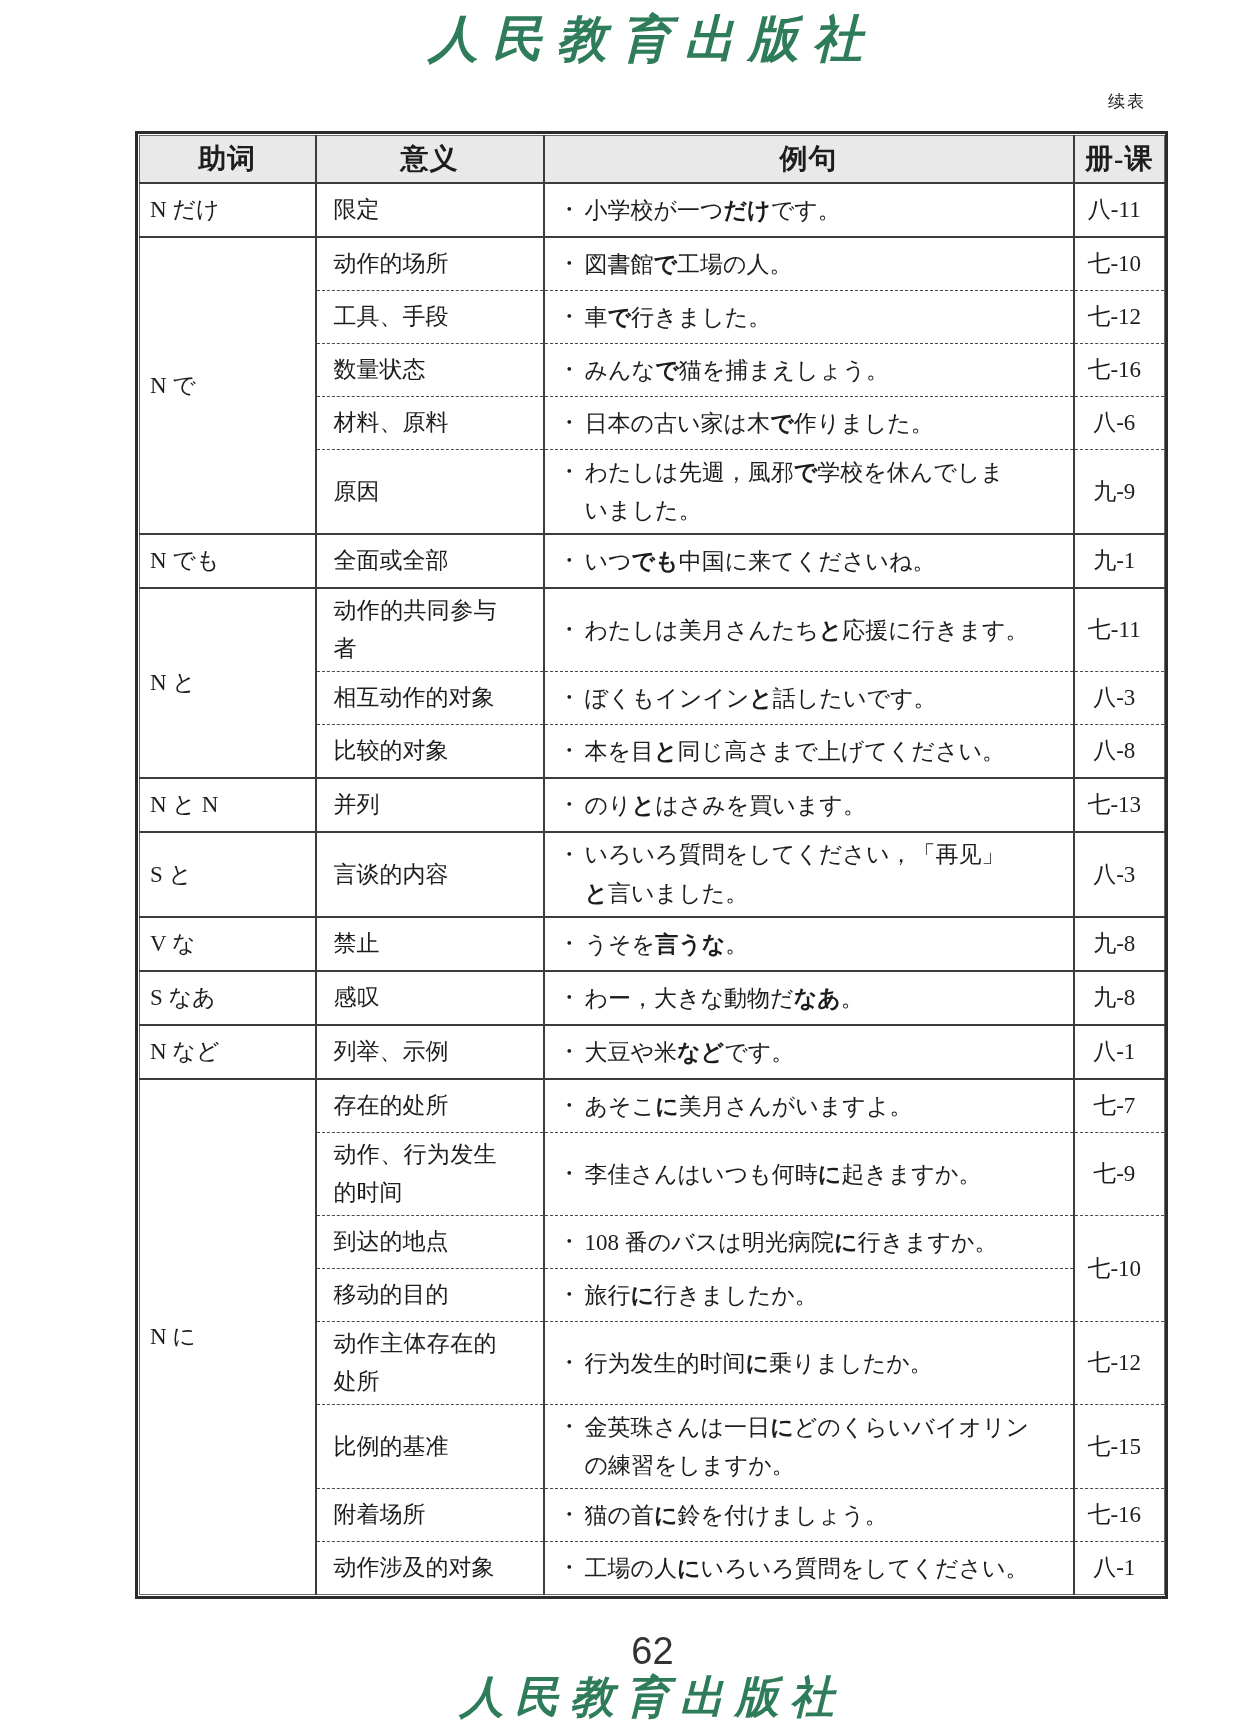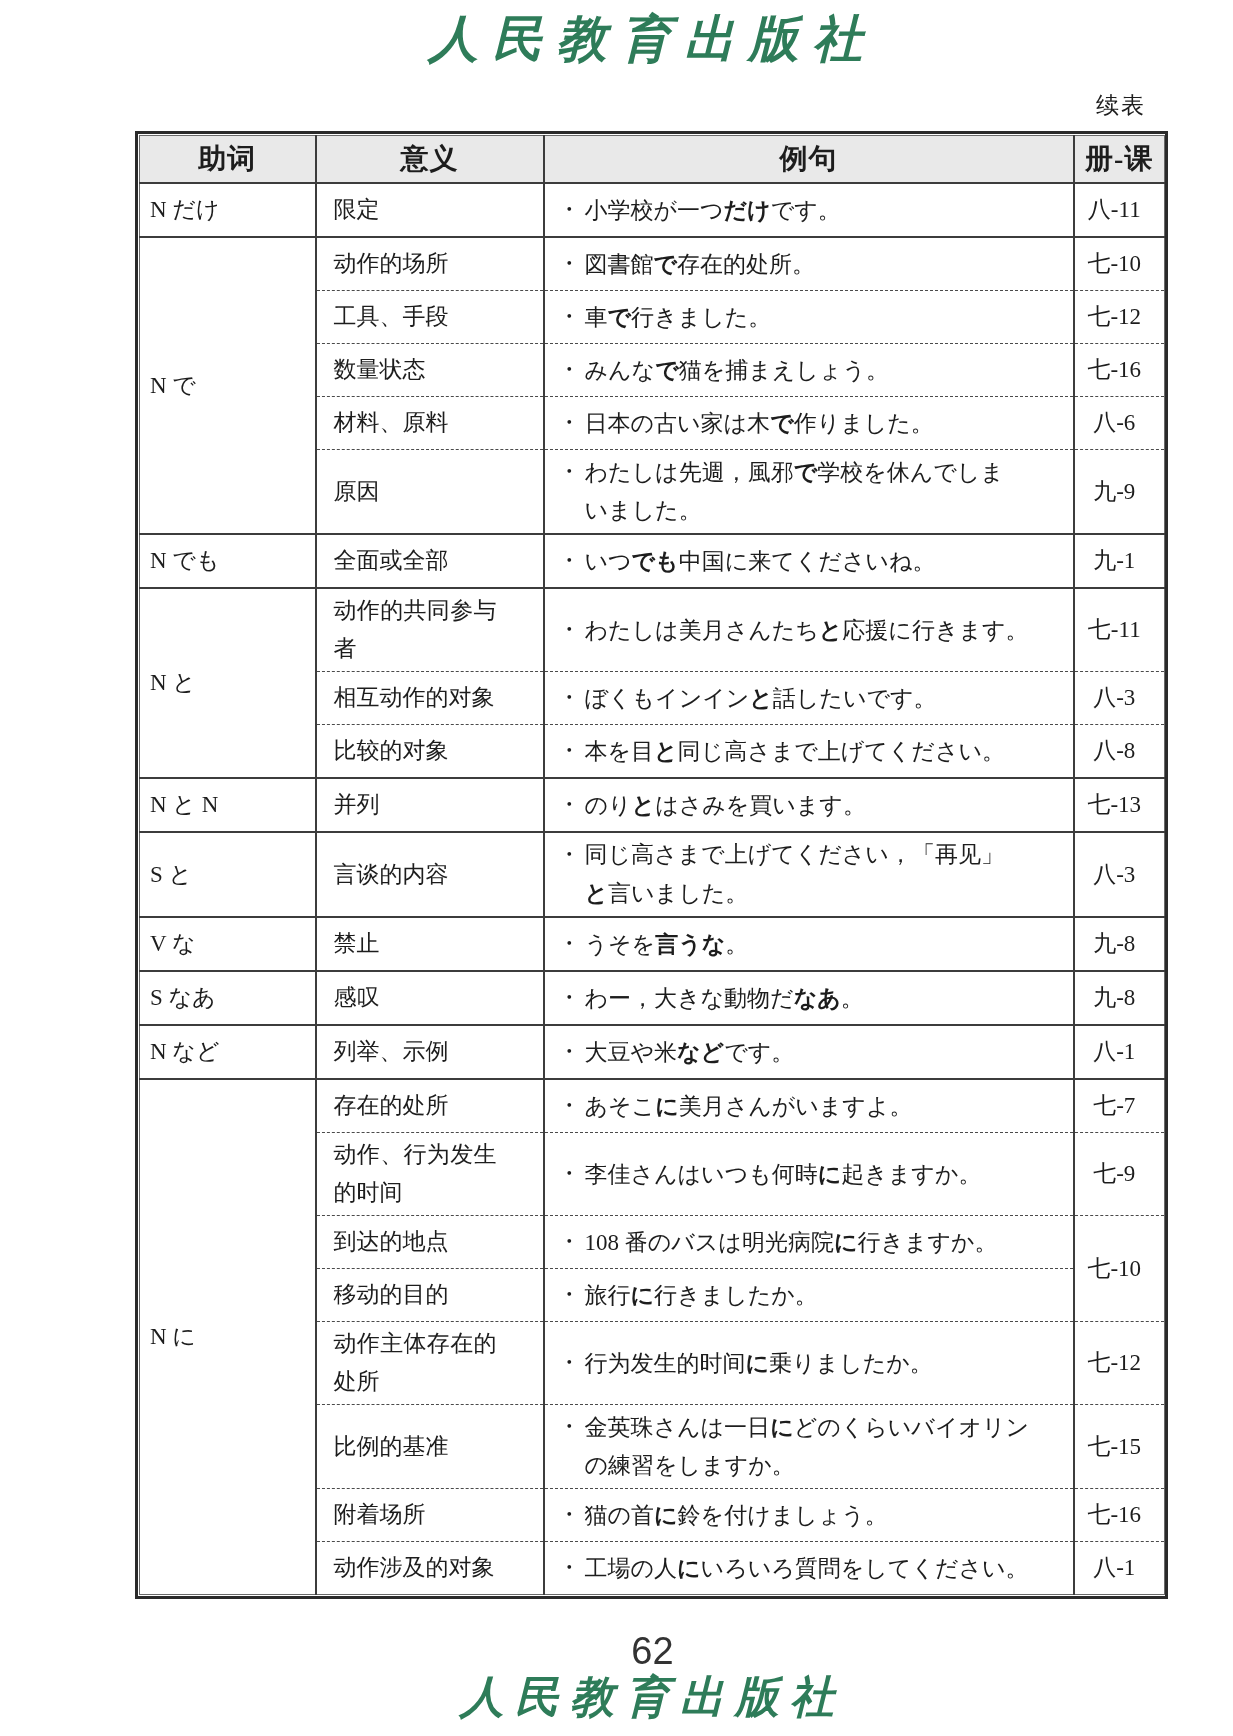--- a/index.html
+++ b/index.html
@@ -24,21 +24,21 @@
     text-align:center;
     color:var(--logo-green);
     font-style:italic;
     font-weight:700;
     white-space:nowrap;
   }
   .logo-top{top:6px;font-size:50px;letter-spacing:14px;}
   .logo-bottom{top:1668px;font-size:44px;letter-spacing:11px;}
   .continued{
     position:absolute;top:90px;right:123px;
-    font-size:23px;letter-spacing:2px;
+    font-size:17px;letter-spacing:2px;
   }
   .table-frame{
     position:absolute;top:131px;left:99px;width:1033px;
     border:3px solid var(--frame-dark);
     box-sizing:border-box;
     background:#fff;
   }
   table.grammar{
     border-collapse:collapse;
     table-layout:fixed;
@@ -124,21 +124,21 @@
           </tr>
           <tr class="grp">
             <td class="c-particle" rowspan="5">N で</td>
             <td class="c-meaning vline">
               <span class="meaning-text">动作的场所</span>
             </td>
             <td class="c-example vline">
               <div class="ex">
                 <span class="ex-bullet">・</span>
                 <div class="ex-body">
-                  <div class="ex-line"><span>図書館</span><span class="b">で</span><span>存在的处所。</span></div>
+                  <div class="ex-line"><span>図書館</span><span class="b">で</span><span>工場の人。</span></div>
                 </div>
               </div>
             </td>
             <td class="c-code vline">七-10</td>
           </tr>
           <tr class="sub">
             <td class="c-meaning vline">
               <span class="meaning-text">工具、手段</span>
             </td>
             <td class="c-example vline">
@@ -269,21 +269,21 @@
           </tr>
           <tr class="grp">
             <td class="c-particle" rowspan="1">S と</td>
             <td class="c-meaning vline">
               <span class="meaning-text">言谈的内容</span>
             </td>
             <td class="c-example vline">
               <div class="ex">
                 <span class="ex-bullet">・</span>
                 <div class="ex-body">
-                  <div class="ex-line"><span>同じ高さまで上げてください，「再见」</span></div>
+                  <div class="ex-line"><span>いろいろ質問をしてください，「再见」</span></div>
                   <div class="ex-line"><span class="b">と</span><span>言いました。</span></div>
                 </div>
               </div>
             </td>
             <td class="c-code vline">八-3</td>
           </tr>
           <tr class="grp">
             <td class="c-particle" rowspan="1">V な</td>
             <td class="c-meaning vline">
               <span class="meaning-text">禁止</span>

